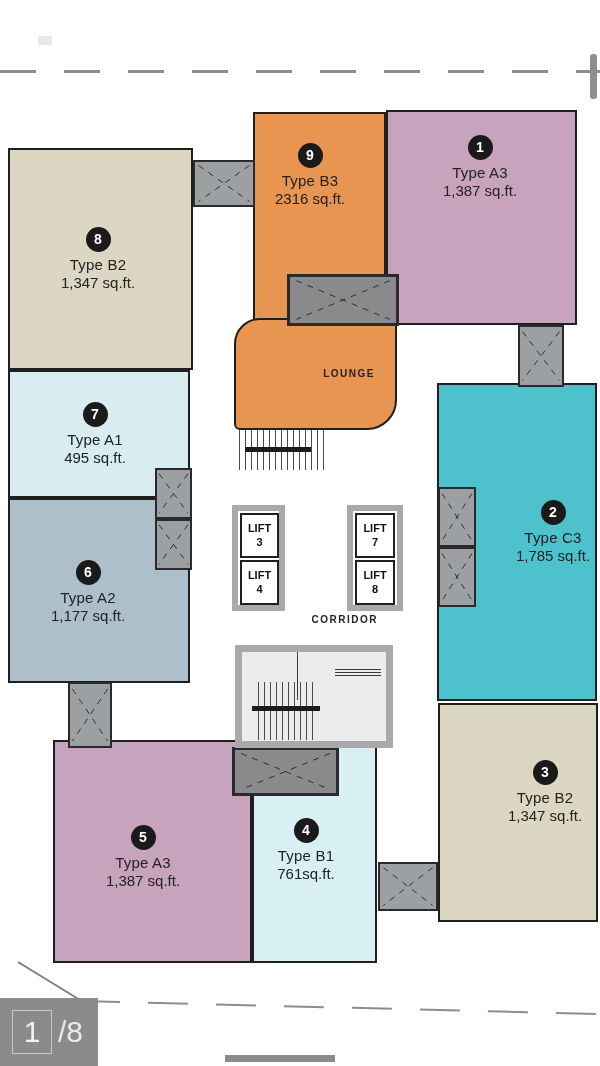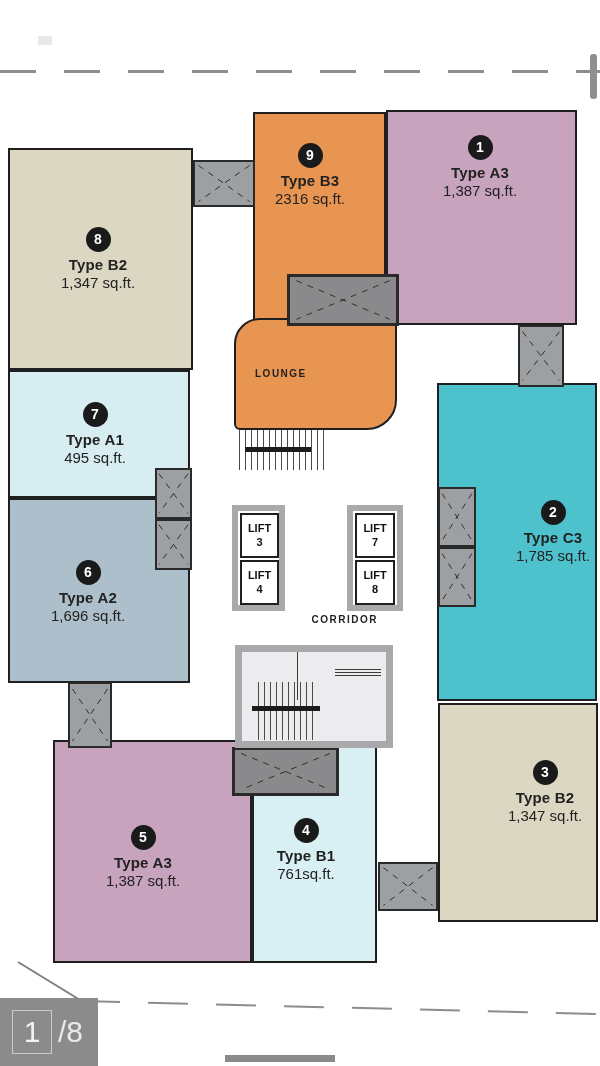--- a/index.html
+++ b/index.html
@@ -25,21 +25,21 @@
         font-weight:bold;font-size:11px;line-height:1.25;color:#111;}
   
   .stairwell{background:#ececee;border:7px solid #a9a9ab;box-sizing:border-box;}
   .hatch-v{background:repeating-linear-gradient(90deg,#4a4a4a 0 1px,transparent 1px 6px);}
   .black-band{background:#1c1c1c;}
   .thin-line{background:#3a3a3a;}
   
   .unit-label{width:124px;text-align:center;}
   .num-circle{width:25px;height:25px;border-radius:50%;background:#1a1a1a;color:#fff;
               font-weight:bold;font-size:14px;line-height:25px;text-align:center;margin:0 auto 4px auto;}
-  .unit-type{font-weight:bold;font-size:15px;letter-spacing:.2px;}
+  .unit-type{font-weight:normal;font-size:15px;letter-spacing:.2px;}
   .unit-area-txt{font-size:15px;margin-top:1px;}
   .room-name{font-weight:bold;font-size:10px;letter-spacing:1.5px;color:#222;}
   
   .page-indicator{width:98px;height:68px;background:#8b8b8b;display:flex;align-items:center;
                   padding-left:12px;box-sizing:border-box;color:#ededed;}
   .page-num-box{width:38px;height:42px;border:1px solid #c9c9c9;display:flex;align-items:center;
                 justify-content:center;font-size:30px;color:#f2f2f2;}
   .page-total{font-size:30px;margin-left:6px;color:#e9e9e9;}
   .mark{background:#e8e8e8;}
 </style>
@@ -177,39 +177,39 @@
     <div class="unit-area-txt">761sq.ft.</div>
   </div>
   <div class="abs unit-label" style="left:81px;top:825px;">
     <div class="num-circle">5</div>
     <div class="unit-type">Type A3</div>
     <div class="unit-area-txt">1,387 sq.ft.</div>
   </div>
   <div class="abs unit-label" style="left:26px;top:560px;">
     <div class="num-circle">6</div>
     <div class="unit-type">Type A2</div>
-    <div class="unit-area-txt">1,696 sq.ft.</div>
+    <div class="unit-area-txt">1,177 sq.ft.</div>
   </div>
   <div class="abs unit-label" style="left:33px;top:402px;">
     <div class="num-circle">7</div>
     <div class="unit-type">Type A1</div>
     <div class="unit-area-txt">495 sq.ft.</div>
   </div>
   <div class="abs unit-label" style="left:36px;top:227px;">
     <div class="num-circle">8</div>
     <div class="unit-type">Type B2</div>
     <div class="unit-area-txt">1,347 sq.ft.</div>
   </div>
   <div class="abs unit-label" style="left:248px;top:143px;">
     <div class="num-circle">9</div>
     <div class="unit-type">Type B3</div>
     <div class="unit-area-txt">2316 sq.ft.</div>
   </div>
 
-  <div class="abs room-name" style="left:255px;top:368px;width:120px;text-align:left;">LOUNGE</div>
+  <div class="abs room-name" style="left:255px;top:368px;width:120px;text-align:right;">LOUNGE</div>
 
   <svg class="lines">
     <line x1="18" y1="962" x2="80" y2="1000" stroke="#7e7e7e" stroke-width="2"></line>
     <line x1="80" y1="1001" x2="597" y2="1014" stroke="#8d8d8d" stroke-width="2" stroke-dasharray="40 28"></line>
   </svg>
   <div class="abs bottom-bar" style="left:225px;top:1055px;width:110px;"></div>
 
   <div class="abs page-indicator" style="left:0;top:998px;">
     <div class="page-num-box">1</div>
     <div class="page-total">/8</div>

